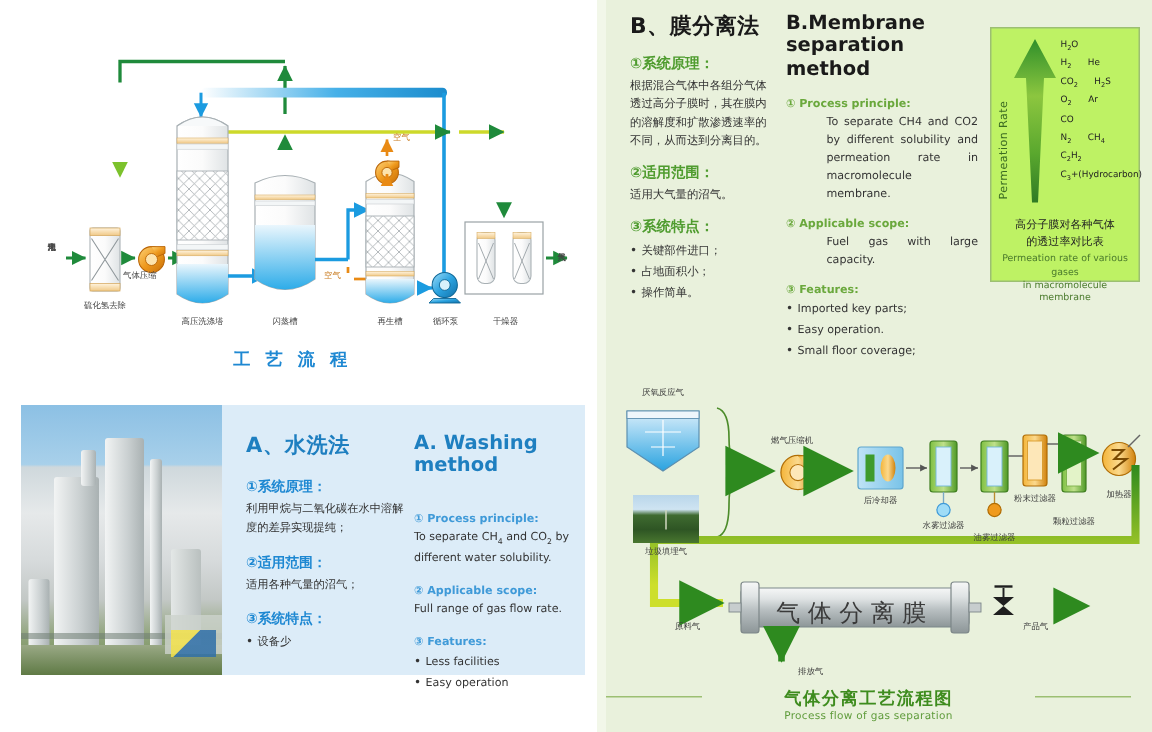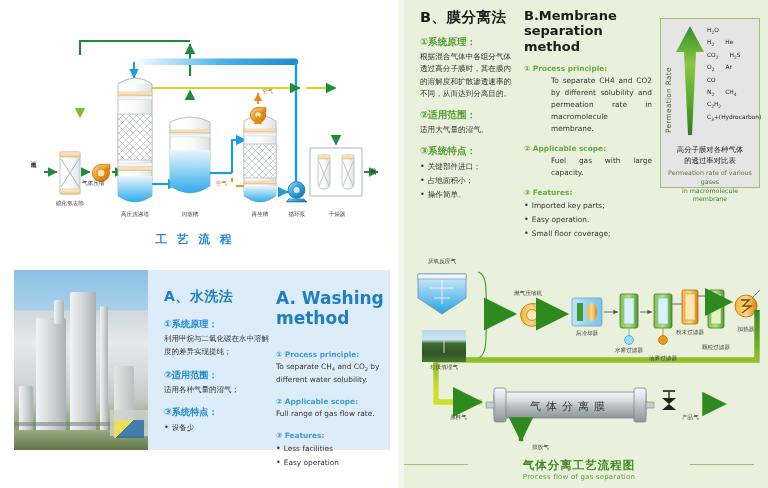--- a/index.html
+++ b/index.html
@@ -25,21 +25,21 @@
     content:""; position:absolute; left:8px; top:0; width:6px; height:100%;
     background:#f2f7e9;
   }
 
   
   .memb { position:absolute; left:420px; top:8px; width:340px; height:190px; }
   .memb-cn-col { position:absolute; left:0; top:0; width:96px; }
   .memb-en-col { position:absolute; left:104px; top:0; width:128px; }
   .memb-chart-box {
     position:absolute; left:240px; top:10px; width:100px; height:170px;
-    border:1px solid #9cbf72; background:#e5e5e5;
+    border:1px solid #9cbf72; background:#bef264;
   }
 
   .h-cn {
     font-size:14.5px; font-weight:bold; color:#1a1a1a;
     letter-spacing:0.5px; margin-bottom:9px;
   }
   .h-en {
     font-size:13px; font-weight:bold; color:#1a1a1a;
     line-height:1.18; margin-bottom:10px;
   }
@@ -108,21 +108,21 @@
     background:
       linear-gradient(to bottom, #b9d6ea 0%, #cfe4f2 30%, #3f6b30 42%, #2e5524 72%, #49772f 100%);
     border:0;
   }
   .landfill-img:after{
     content:""; position:absolute; left:50%; top:30%; width:1px; height:42%;
     background:#cfd8c0; transform:translateX(-50%);
   }
   .memb-tube-txt {
     position:absolute; left:0; right:0; top:7px; text-align:center;
-    font-size:11px; color:#3a3a3a; letter-spacing:5px; font-weight:normal;
+    font-size:16px; color:#3a3a3a; letter-spacing:5px; font-weight:normal;
   }
 
   
   .pfd { position:absolute; left:0; top:0; width:390px; height:260px; background:#fff; }
   .pf-title-cn {
     position:absolute; left:0; width:390px; top:232px; text-align:center;
     font-size:11.5px; font-weight:bold; color:#1e88d2; letter-spacing:3px;
   }
   .pf-title-en {
     position:absolute; left:0; width:390px; top:248px; text-align:center;
@@ -156,21 +156,21 @@
     border-radius:2px;
   }
   .wash { position:absolute; left:150px; top:18px; width:226px; }
   .wash-cn-col { position:absolute; left:0; top:0; width:108px; }
   .wash-en-col { position:absolute; left:112px; top:0; width:114px; }
   .h-cn-b {
     font-size:14px; font-weight:bold; color:#1e7fc0;
     letter-spacing:0.5px; margin-bottom:12px;
   }
   .h-en-b {
-    font-size:17px; font-weight:bold; color:#1e7fc0;
+    font-size:13px; font-weight:bold; color:#1e7fc0;
     line-height:1.18; margin-bottom:22px;
   }
   .sec-cn-b { font-size:9.2px; font-weight:bold; color:#1e88d2; margin-top:10px; margin-bottom:2px; }
   .sec-en-b { font-size:7.4px; font-weight:bold; color:#3f9ad8; margin-top:10px; margin-bottom:2px; }
   .body-b { font-size:7.5px; color:#333; line-height:1.7; }
   .body-en-b { font-size:7.4px; color:#333; line-height:1.72; }
   .bul-b { font-size:7.5px; color:#333; line-height:1.78; }
   .bul-b:before { content:"\2022"; color:#333; margin-right:3px; font-size:8px; }
   .bul-eb { font-size:7.4px; color:#333; line-height:1.78; }
   .bul-eb:before { content:"\2022"; color:#333; margin-right:3px; font-size:8px; }

